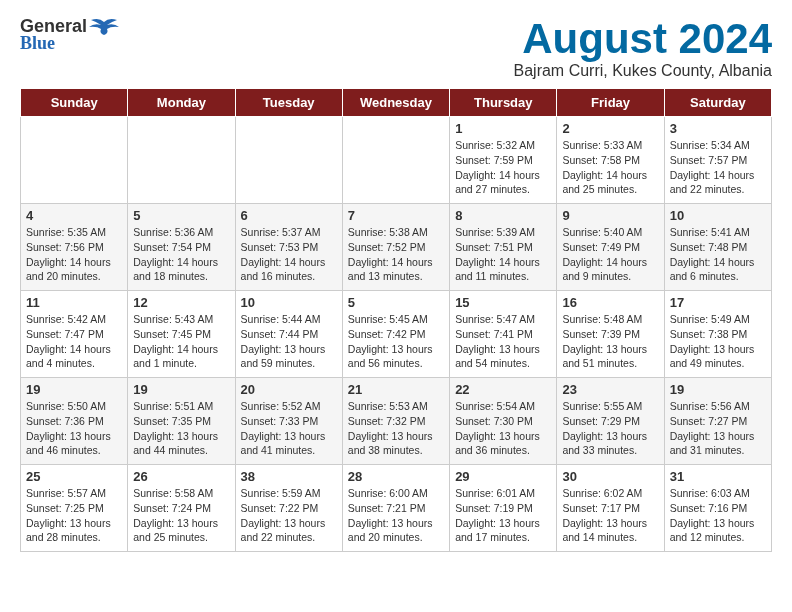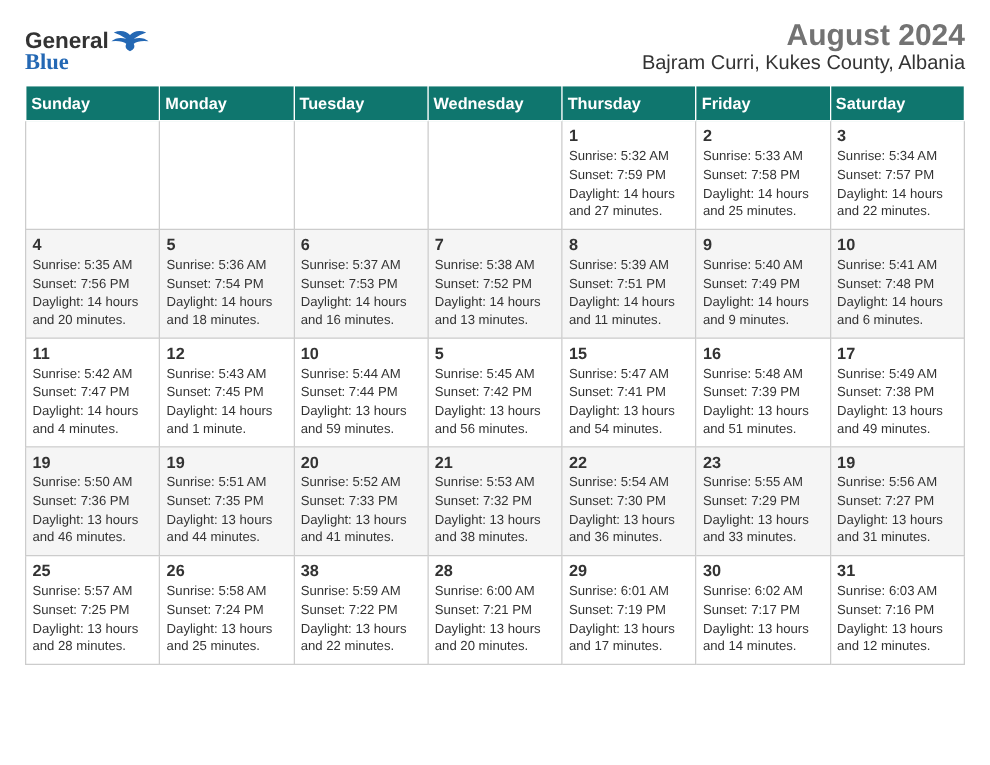--- a/index.html
+++ b/index.html
@@ -6,21 +6,21 @@
     body {
       font-family: Arial, sans-serif;
       background: #fff;
       width: 792px;
       min-height: 612px;
       padding: 16px 20px 20px 20px;
     }
     .header-section {
       display: flex;
       justify-content: space-between;
-      align-items: flex-end;
+      align-items: flex-start;
       margin-bottom: 8px;
     }
     .logo {
       display: flex;
       flex-direction: column;
       align-items: flex-start;
     }
     .logo-general {
       font-size: 18px;
       font-weight: bold;
@@ -33,40 +33,40 @@
       margin-left: 2px;
     }
     .logo-row {
       display: flex;
       align-items: center;
     }
     .title-section {
       text-align: right;
     }
     .month-year {
-      font-size: 24px;
+      font-size: 42px;
       font-weight: bold;
-      color: #737373;
+      color: #0369a1;
       line-height: 1.1;
     }
     .location {
       font-size: 16px;
       color: #333;
       font-weight: normal;
     }
     .calendar {
       width: 100%;
       border-collapse: collapse;
       font-size: 11px;
     }
     .calendar th {
-      background-color: #0f766e;
+      background-color: #7f1d1d;
       color: white;
       padding: 6px 4px;
-      text-align: left;
+      text-align: center;
       font-size: 13px;
       font-weight: bold;
       border: 1px solid #fff;
     }
     .calendar td {
       border: 1px solid #ccc;
       vertical-align: top;
       padding: 4px 5px;
       min-height: 80px;
       width: calc(100% / 7);

